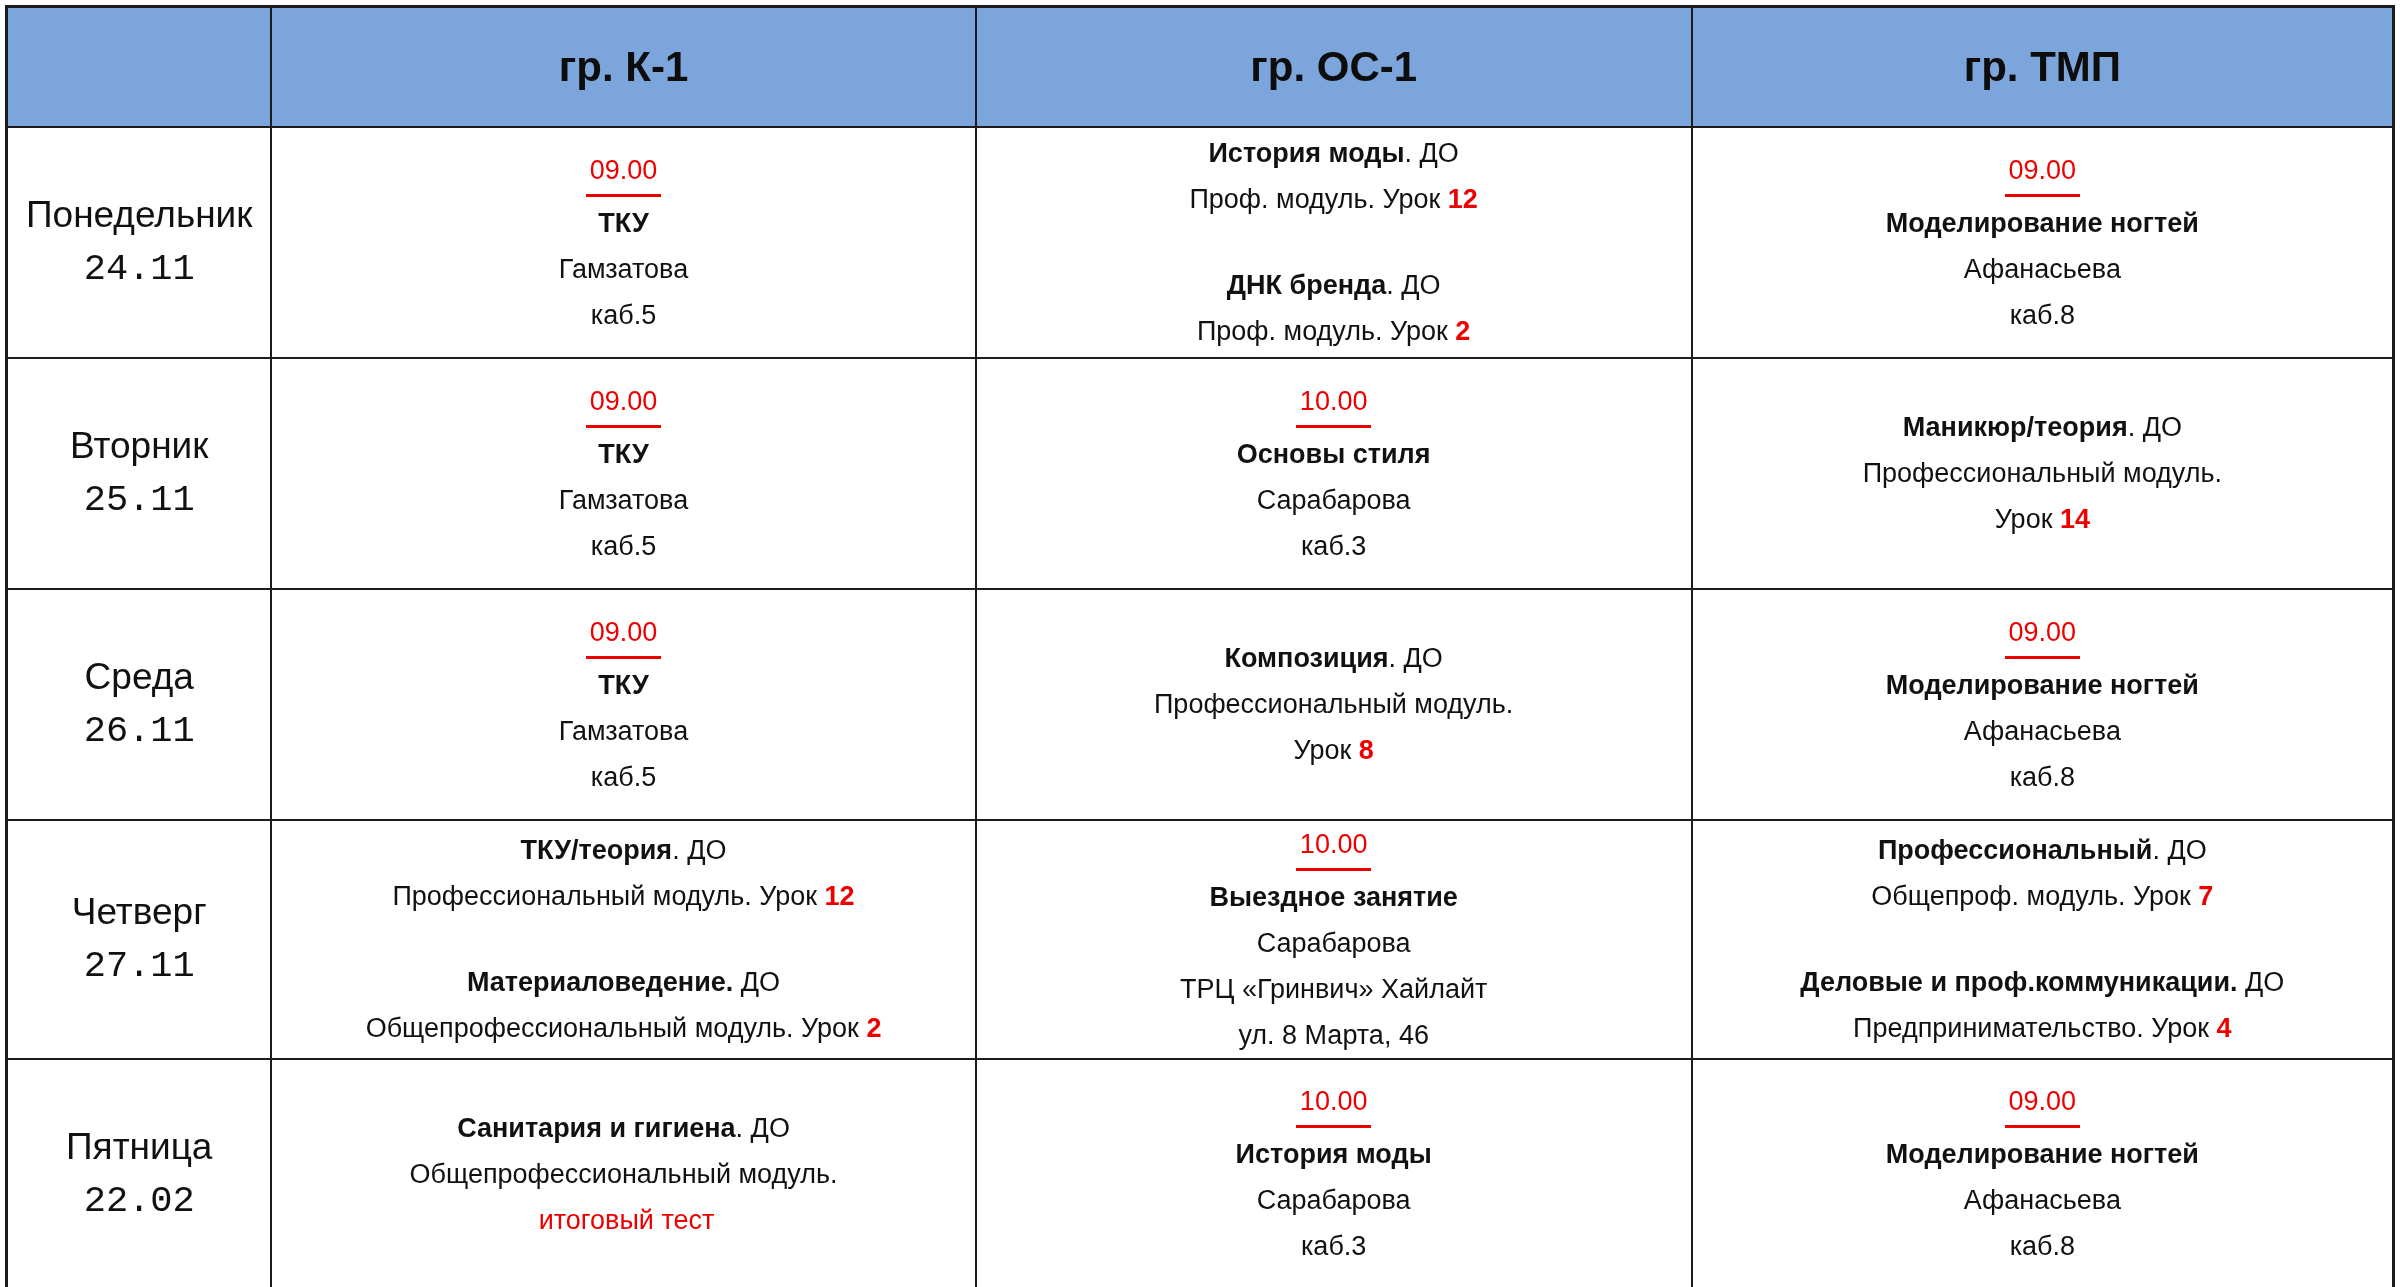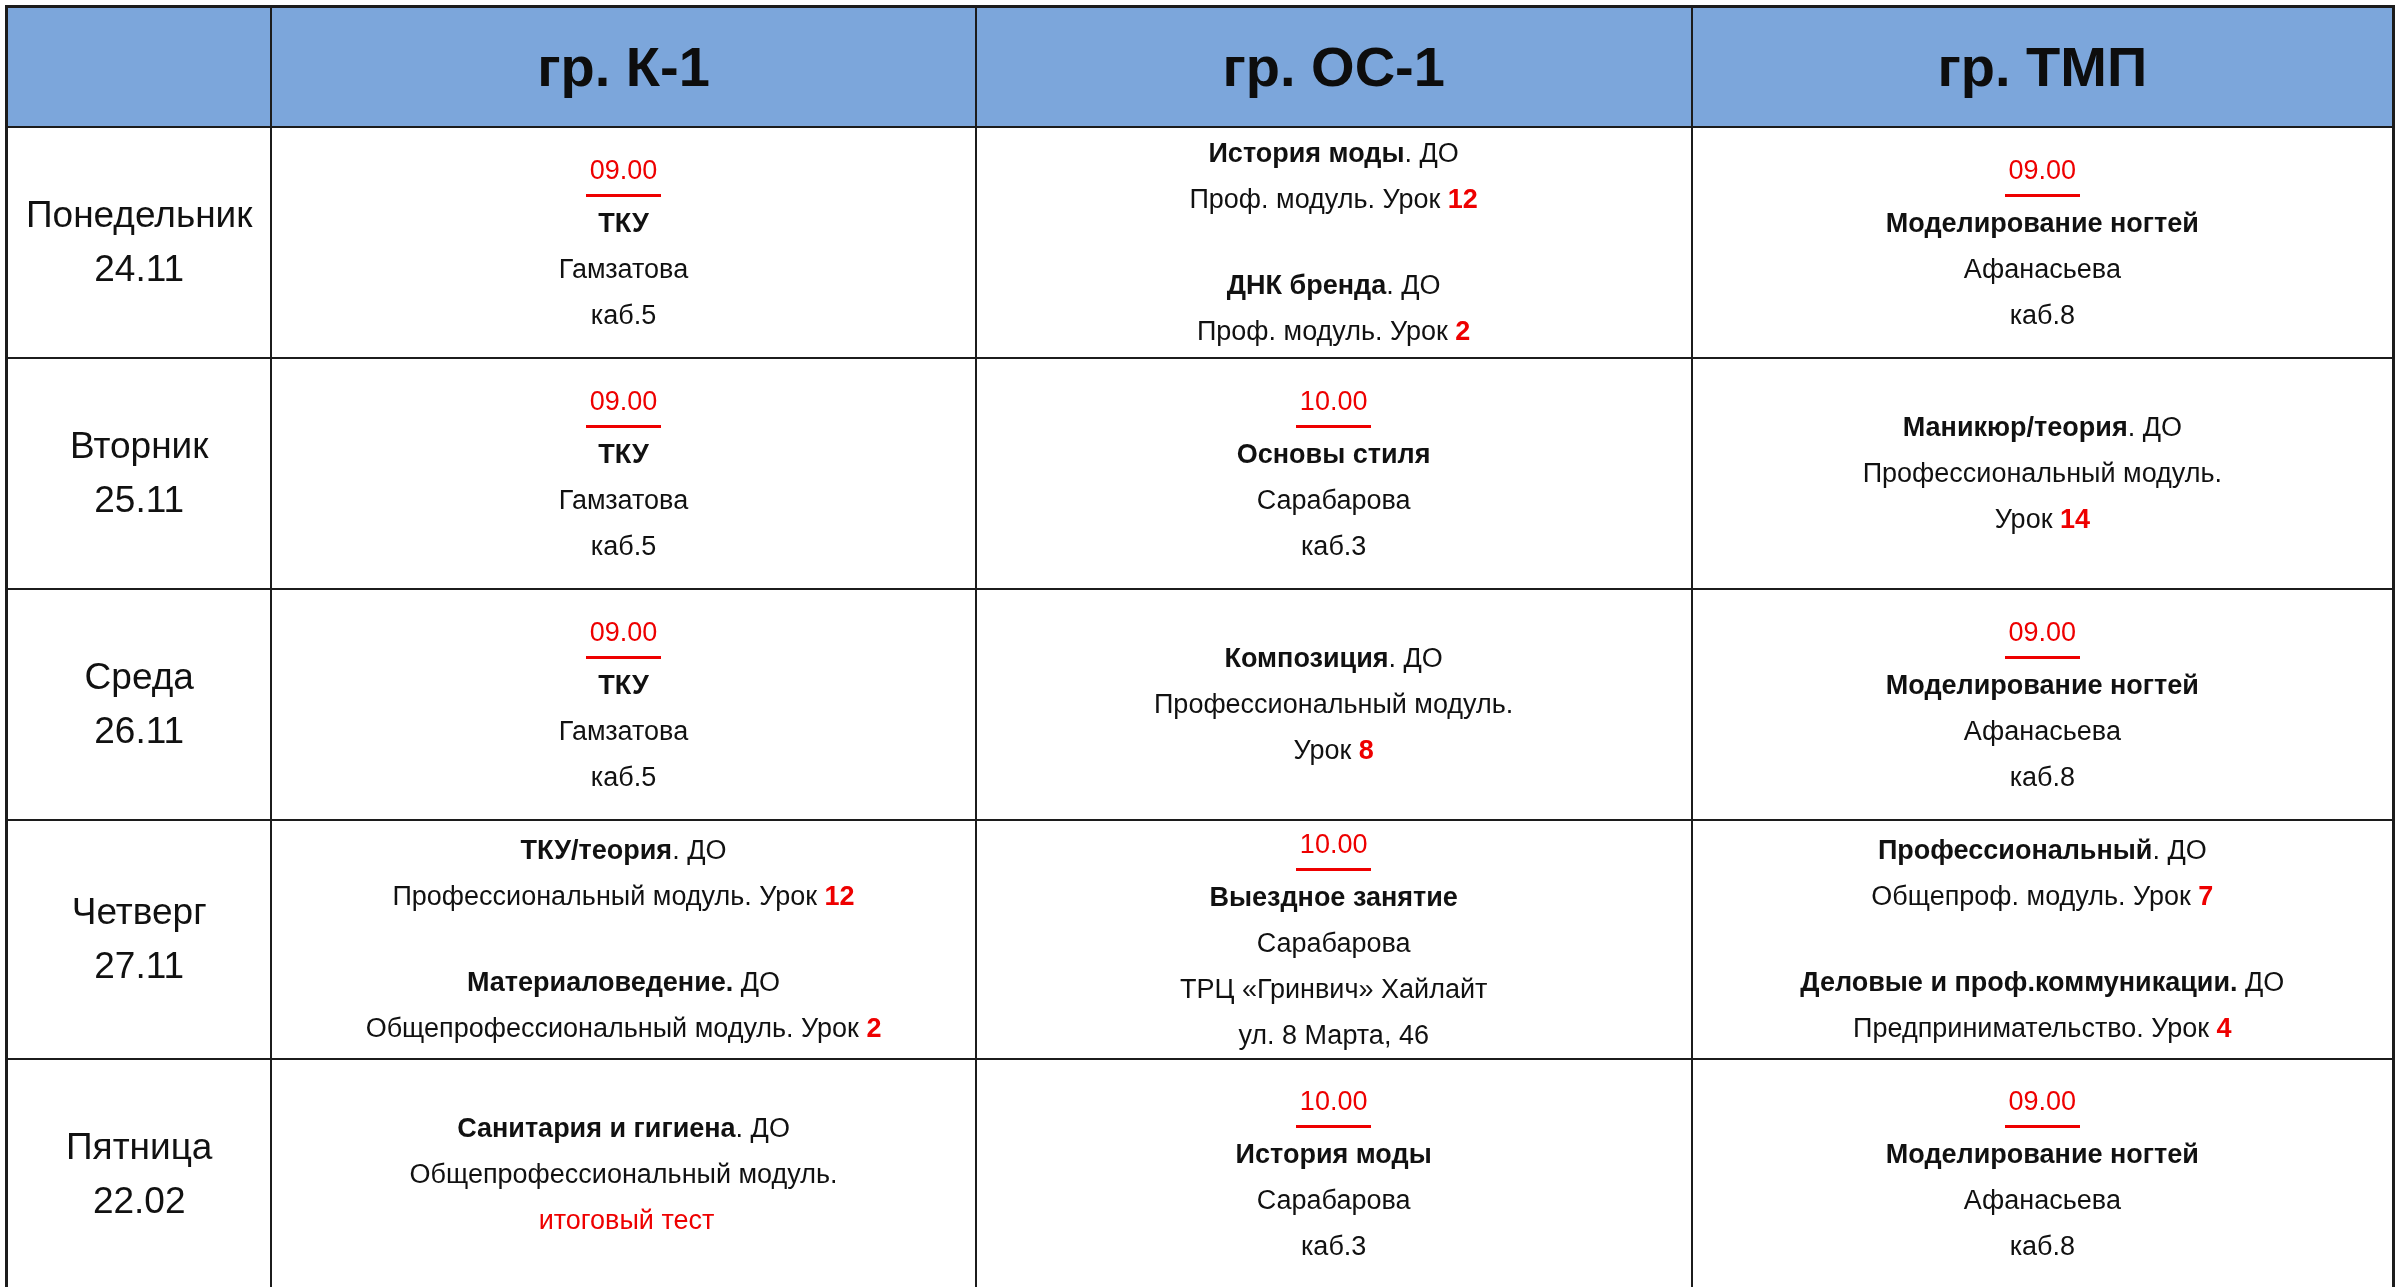--- a/index.html
+++ b/index.html
@@ -35,29 +35,29 @@
     overflow: hidden;
   }
   col.c-day  { width: 11.1%; }
   col.c-k1   { width: 29.5%; }
   col.c-os1  { width: 30.0%; }
   col.c-tmp  { width: 29.4%; }
   thead tr { height: 120px; }
   tbody tr { height: 231px; }
   th {
     background: var(--header-bg);
-    font-size: 56px;
+    font-size: 42px;
     font-weight: 700;
     color: #0d0d0d;
   }
   td.day-cell {
     font-size: 37px;
   }
   .day-name { line-height: 54px; }
-  .day-date { line-height: 54px; }
+  .day-date { line-height: 54px; font-family: Liberation Mono, monospace; }
   td.schedule-cell {
     font-size: 27px;
   }
   .line {
     line-height: 46px;
     min-height: 46px;
     white-space: nowrap;
   }
   .spacer-line {
     height: 40px;

